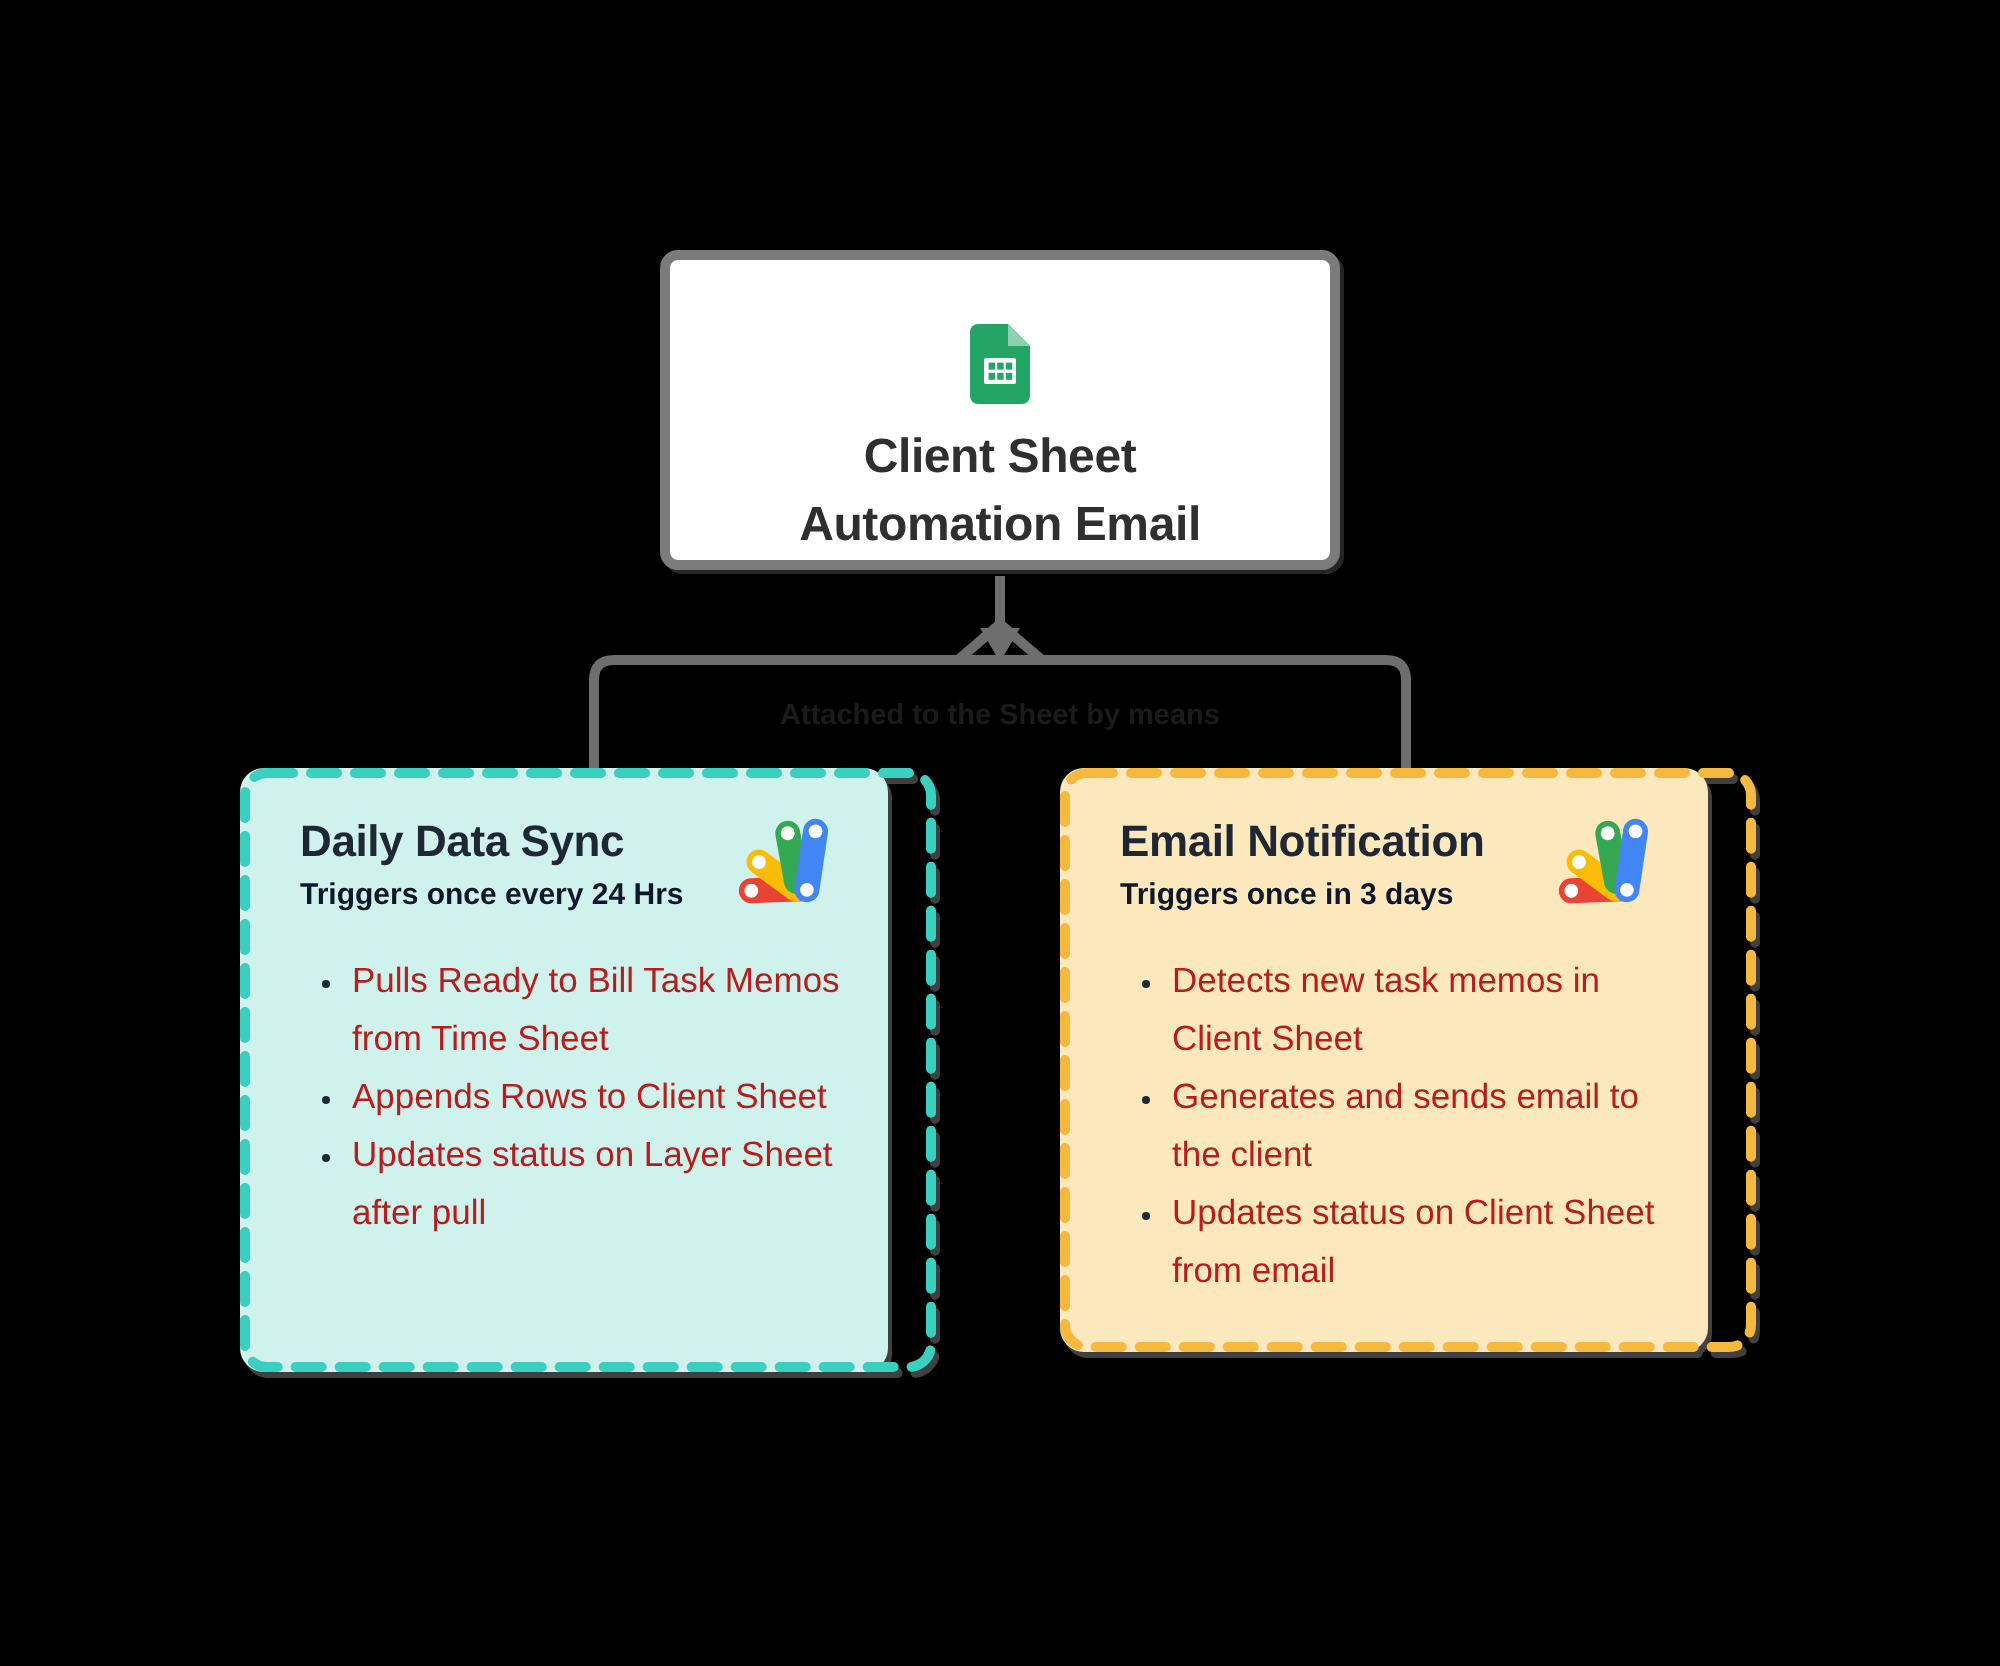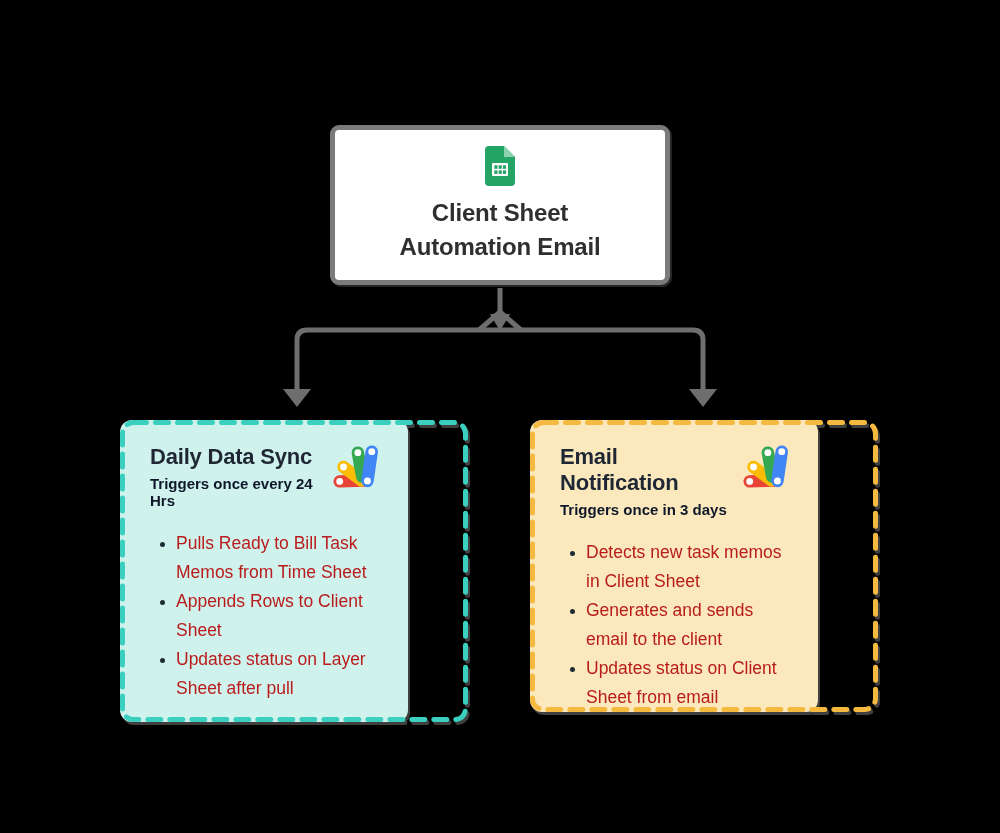--- a/index.html
+++ b/index.html
@@ -4,37 +4,37 @@
 <style>
   html,body{margin:0;padding:0;background:#000;}
   .canvas{
     position:relative;width:1000px;height:833px;background:#000;overflow:hidden;
     font-family:"Liberation Sans","DejaVu Sans",sans-serif;
   }
   
   .root-node{
     position:absolute;left:330px;top:125px;width:340px;height:160px;
     box-sizing:border-box;background:#ffffff;border:5px solid #7b7b7b;border-radius:9px;
-    display:flex;flex-direction:column;align-items:center;padding-top:16px;
+    display:flex;flex-direction:column;align-items:center;padding-top:32px;
     filter:drop-shadow(2px 2px 0 rgba(110,110,110,0.35));
   }
   .root-title{
     margin-top:10px;font-size:24px;font-weight:700;color:#2f2f2f;
     text-align:center;line-height:34px;letter-spacing:-0.2px;
   }
   
   .connectors{position:absolute;left:0;top:0;pointer-events:none;}
   
   .branch-caption{
     position:absolute;left:340px;top:345px;width:320px;text-align:center;
     font-size:14.5px;font-weight:600;line-height:26px;color:#1b1b1b;
   }
   
   .card{
-    position:absolute;top:420px;width:288px;box-sizing:border-box;border-radius:12px;
+    position:absolute;top:384px;width:324px;box-sizing:border-box;border-radius:12px;
     filter:drop-shadow(2px 3px 0 rgba(128,128,128,0.5));
   }
   .card.sync{left:120px;height:302px;background:#cff2ec;}
   .card.mail{left:530px;height:292px;background:#fbe9bd;}
   .card-border{position:absolute;left:0;top:0;}
   .card-inner{position:relative;padding:24px 22px 0 30px;}
   .card-header{display:flex;justify-content:space-between;align-items:flex-start;}
   .card-title{font-size:22px;font-weight:700;color:#1e2733;letter-spacing:-0.2px;line-height:26px;}
   .card-subtitle{font-size:15px;font-weight:700;color:#0f172a;margin-top:5px;}
   .apps-script-logo{margin-top:0;margin-right:6px;flex:0 0 auto;}
@@ -77,20 +77,21 @@
         <rect x="17.9" y="24.4" width="3.2" height="3.5"></rect>
       </g>
     </svg>
     <div class="root-title">
       <div>Client Sheet</div>
       <div>Automation Email</div>
     </div>
   </div>
 
   <div class="branch-caption">
+    <div>Attached to the Sheet by means</div>
   </div>
 
   <div class="card sync">
     <svg class="card-border" width="348" height="302" viewBox="0 0 348 302">
       <rect x="2.5" y="2.5" width="343" height="297" rx="11" fill="none" stroke-width="5" stroke-dasharray="13 9" stroke-linecap="round" stroke="#3BCFC0"></rect>
     </svg>
     <div class="card-inner">
       <div class="card-header">
         <div>
           <div class="card-title">Daily Data Sync</div>

